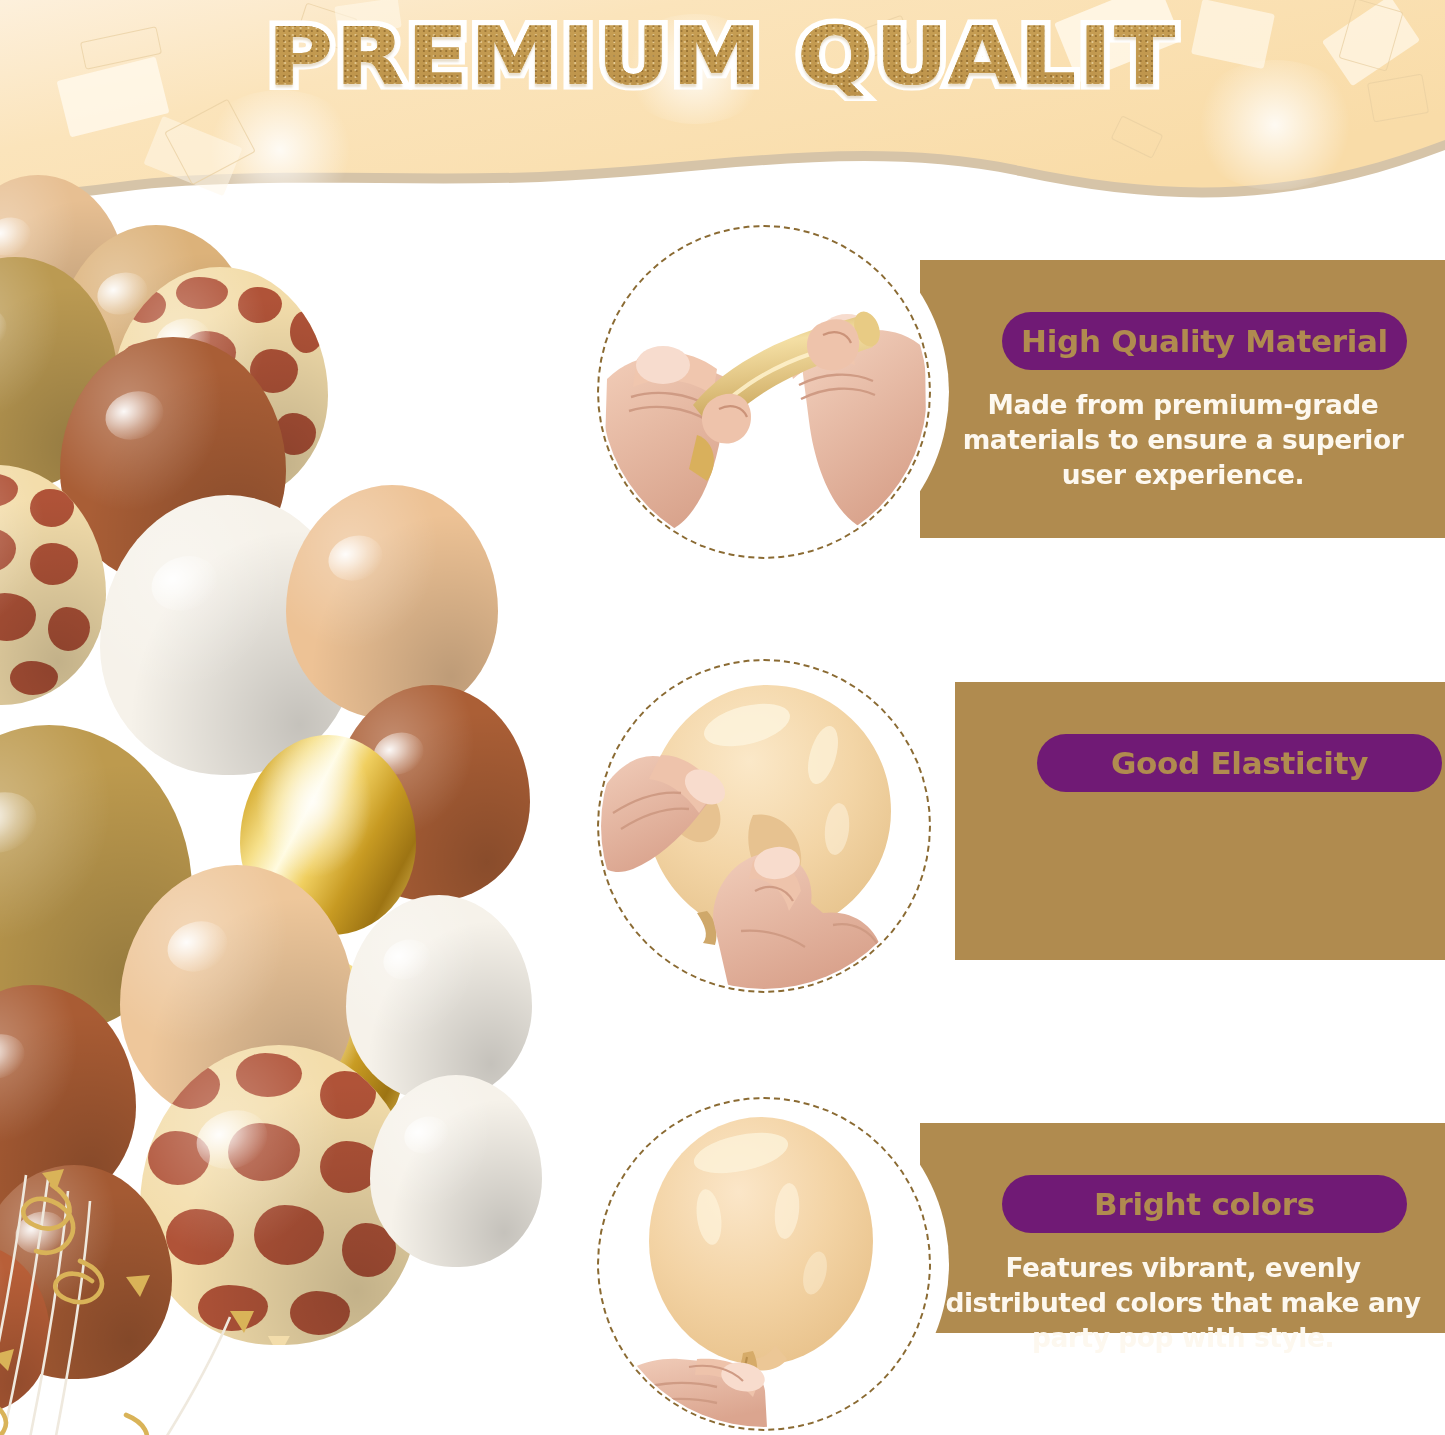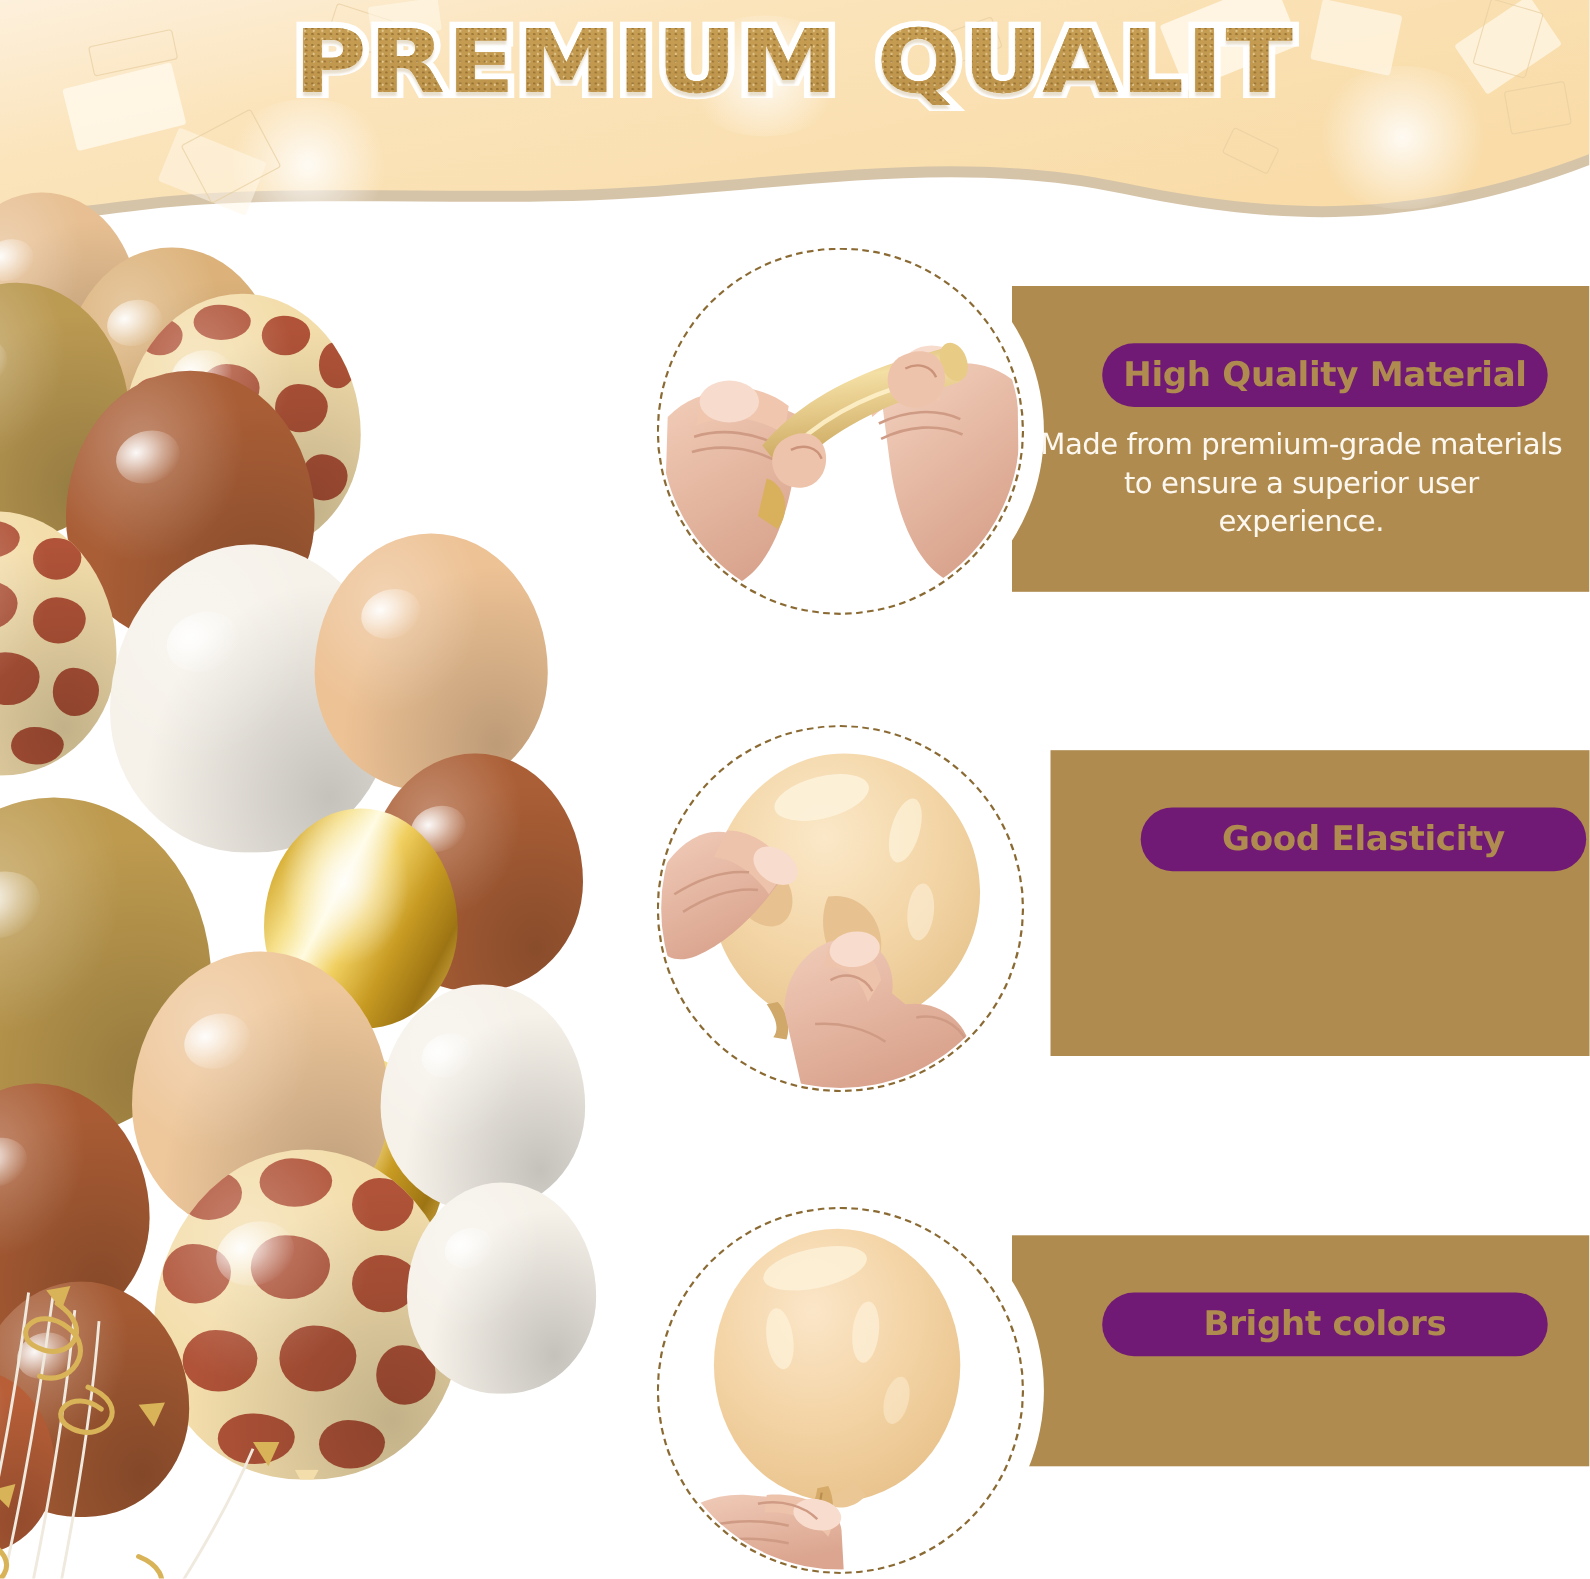--- a/index.html
+++ b/index.html
@@ -136,21 +136,21 @@
     font-family:"DejaVu Sans", sans-serif;
     letter-spacing:-.3px;
     white-space:nowrap;
   }
   .panel-body{
     position:absolute;
     left:24px; top:128px;
     width:478px;
     text-align:center;
     font-size:26.5px;
-    font-weight:normal;
+    font-weight:bold;
     line-height:1.32;
     color:#fdf8ef;
     font-family:"DejaVu Sans", sans-serif;
     letter-spacing:-.45px;
   }
 
   
   .photo-circle{
     position:absolute;
     width:352px; height:352px;
@@ -383,20 +383,21 @@
 <div class="feature-panel" id="panel-2">
   <div class="panel-pill">
     <span>Good Elasticity</span>
   </div>
 </div>
 
 <div class="feature-panel" id="panel-3">
   <div class="panel-pill">
     <span>Bright colors</span>
   </div>
+  <div class="panel-body">Features vibrant, evenly distributed colors that make any party pop with style.</div>
 </div>
 
 <div class="photo-circle" id="circle-1">
   <div class="photo-inner">
     <svg width="326" height="326" viewBox="0 0 326 326">
       <defs>
         <linearGradient id="goldStrip" x1="0" y1="0" x2="0.2" y2="1">
           <stop offset="0" stop-color="#c9a153"></stop>
           <stop offset="0.3" stop-color="#f4dfa4"></stop>
           <stop offset="0.55" stop-color="#e3c786"></stop>

